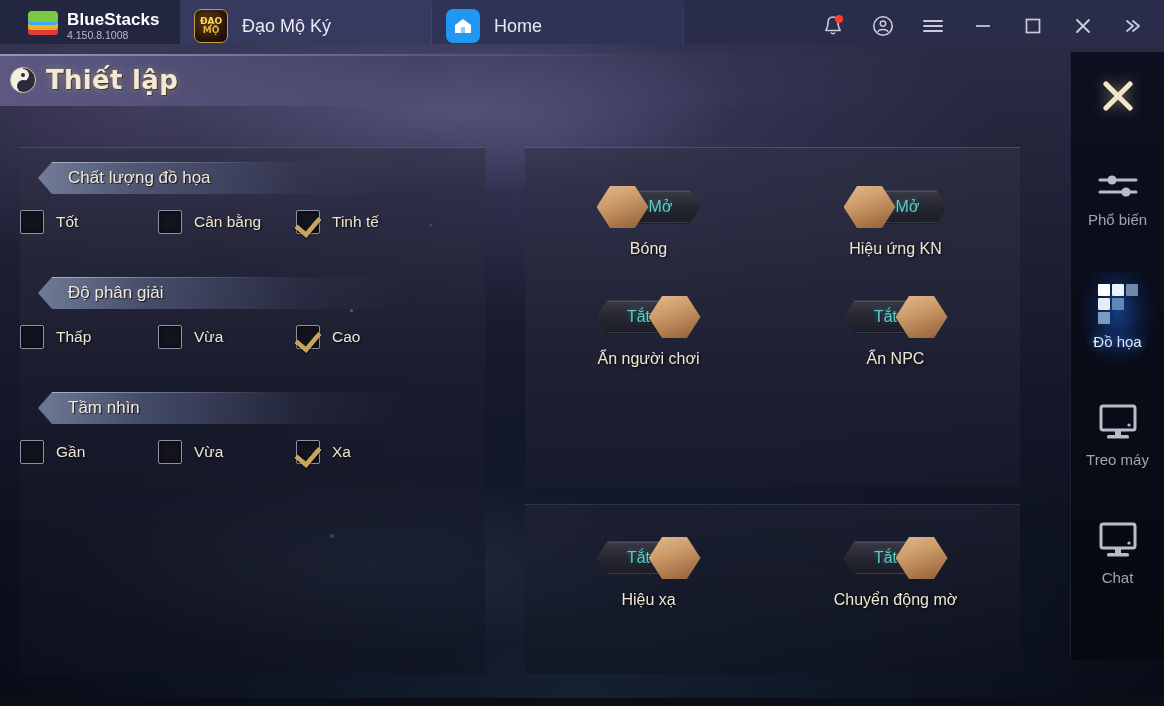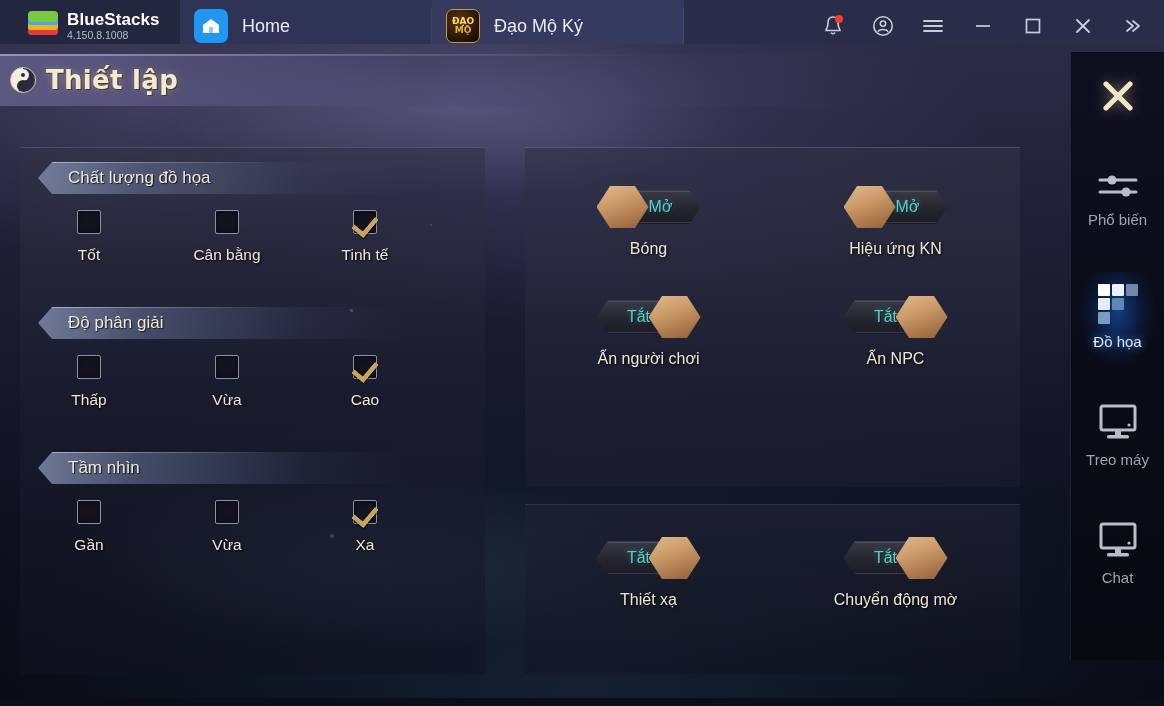--- a/index.html
+++ b/index.html
@@ -148,21 +148,21 @@
   .sect-head .banner::after {
     content: ""; position: absolute; left: 14px; top: 0; width: 60%; height: 1px;
     background: linear-gradient(90deg, rgba(220,225,245,.55), rgba(220,225,245,0));
   }
   .sect-title {
     position: relative; padding-left: 30px; color: #f1ead8; font-size: 17px;
     text-shadow: 1px 1px 1px rgba(0,0,0,.75);
   }
 
   .opts { display: flex; padding: 0; margin-top: 16px; }
-  .opt { width: 138px; display: flex; flex-direction: column; align-items: center; gap: 12px; }
+  .opt { width: 138px; display: flex; flex-direction: row; align-items: center; gap: 12px; }
   .cbox {
     width: 24px; height: 24px; background: #13141f;
     border: 1px solid #8c90a8; border-radius: 2px;
     box-shadow: inset 0 0 6px rgba(0,0,0,.6);
     position: relative;
   }
   .cbox.checked::after {
     content: ""; position: absolute; left: 3px; top: 1px;
     width: 11px; height: 19px; border: solid #c9a45c;
     border-width: 0 5px 5px 0; transform: rotate(40deg);
@@ -246,36 +246,36 @@
           <i></i>
           <i></i>
           <i></i>
       </div>
       <div class="bs-names">
         <div class="bs-title">BlueStacks</div>
         <div class="bs-ver">4.150.8.1008</div>
       </div>
     </div>
 
+    <div class="tab game">
+      <div class="tab-ico game-ico">
+        <span>ĐẠO</span>
+        <span>MỘ</span>
+      </div>
+      <div class="tab-label">Đạo Mộ Ký</div>
+    </div>
+
     <div class="tab home">
       <div class="tab-ico home-ico">
         <svg width="20" height="18" viewBox="0 0 20 18">
           <path d="M2 8 L10 2 L18 8 L18 16 L2 16 Z" fill="#ffffff"></path>
           <rect x="8" y="10" width="4" height="6" fill="#8ecbf5"></rect>
         </svg>
       </div>
       <div class="tab-label">Home</div>
-    </div>
-
-    <div class="tab game">
-      <div class="tab-ico game-ico">
-        <span>ĐẠO</span>
-        <span>MỘ</span>
-      </div>
-      <div class="tab-label">Đạo Mộ Ký</div>
     </div>
 
     <div class="win-ctrls">
       <div class="wc">
         <svg width="20" height="22" viewBox="0 0 20 22">
           <path d="M10 2 C6.5 2 5 4.5 5 8 C5 13 3 14 3 15.5 L17 15.5 C17 14 15 13 15 8 C15 4.5 13.5 2 10 2 Z" fill="none" stroke="#c9ccdb" stroke-width="1.6"></path>
           <path d="M8 17.5 A2.2 2.2 0 0 0 12 17.5" fill="none" stroke="#c9ccdb" stroke-width="1.6"></path>
         </svg>
         <span class="bell-dot"></span>
       </div>
@@ -453,21 +453,21 @@
 
     <div class="right-panel-bot">
       <div class="tog-grid" style="padding-top:32px;">
 
         <div class="tog-cell">
           <div class="switch off">
             <div class="sw-track"></div>
             <div class="sw-text">Tắt</div>
             <div class="sw-knob"></div>
           </div>
-          <div class="tog-label">Thiết xạ</div>
+          <div class="tog-label">Hiệu xạ</div>
         </div>
 
         <div class="tog-cell">
           <div class="switch off">
             <div class="sw-track"></div>
             <div class="sw-text">Tắt</div>
             <div class="sw-knob"></div>
           </div>
           <div class="tog-label">Chuyển động mờ</div>
         </div>

